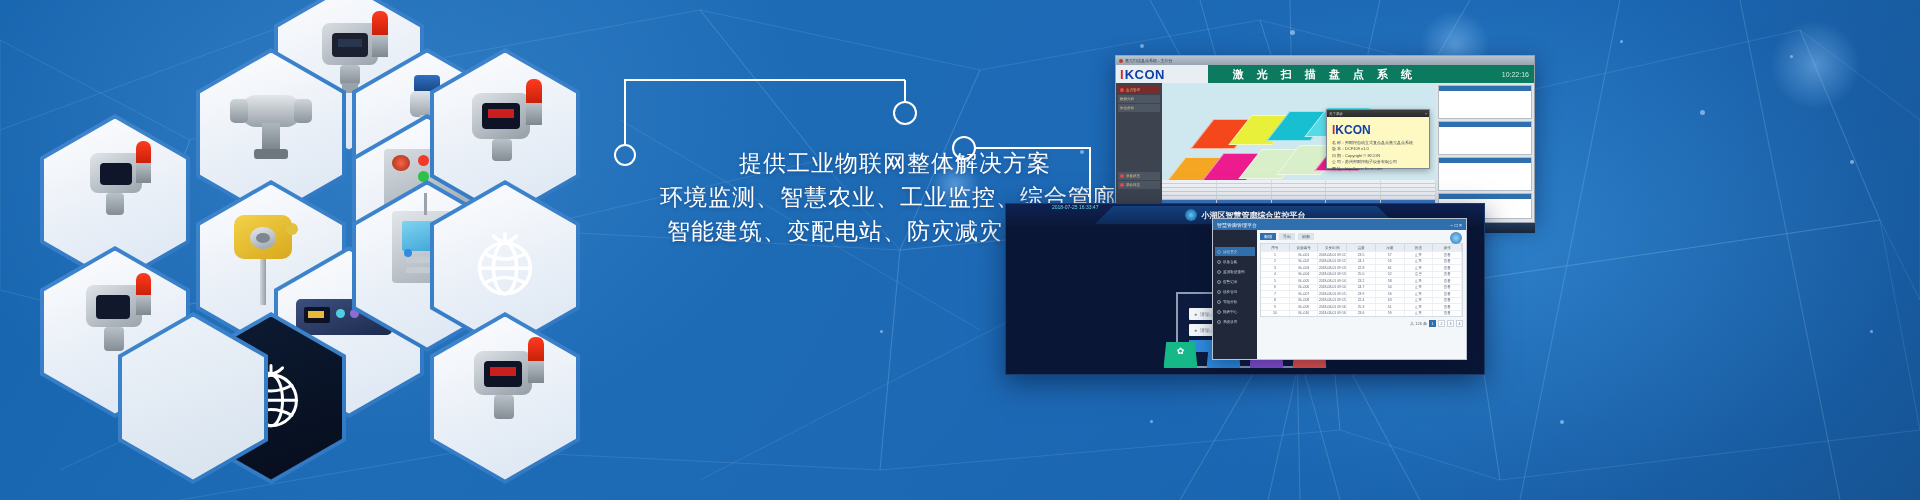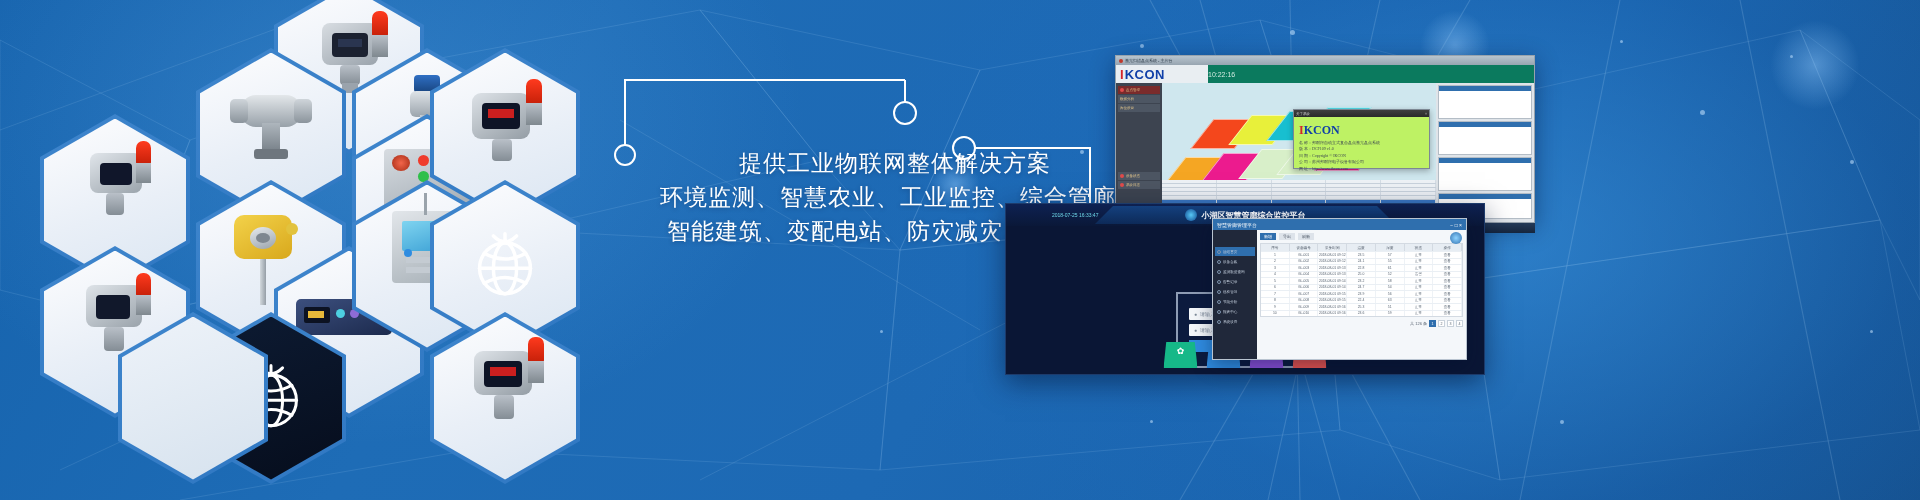--- a/index.html
+++ b/index.html
@@ -143,41 +143,41 @@
   }
   .right-cards { width: 98px; background: #dfe4e9; padding: 2px; }
   .rc { background: #fff; border: 0.5px solid #b4bdc6; margin-bottom: 2px; height: 34px; }
   .rc .rch { background: #2f6fae; height: 5px; }
   .grid-rows { position: absolute; left: 0; bottom: 0; width: 100%; height: 44px; background: #eef2f6; }
   .grid-rows .gr { height: 4px; border-bottom: 0.5px solid #c8d2dc; display: flex; }
   .grid-rows .gr.sel { background: #3b78c4; }
   .grid-rows .gr i { flex: 1; border-right: 0.5px solid #d5dde5; }
 
   .dlg {
-    position: absolute; right: 6px; top: 26px; width: 137px; height: 60px;
-    background: #bef264; border: 1px solid #7d8893; box-shadow: 0 2px 6px rgba(0,0,0,0.3); font-family: Liberation Serif, serif;
+    position: absolute; right: 6px; top: 26px; width: 104px; height: 60px;
+    background: #fef9c3; border: 1px solid #7d8893; box-shadow: 0 2px 6px rgba(0,0,0,0.3);
   }
   .dlg .dh { height: 7px; background: linear-gradient(180deg,#3f3f3f,#2a2a2a); display:flex; align-items:center; justify-content: space-between; padding: 0 2px;}
   .dlg .dh span { font-size: 3.5px; color: #ddd; }
   .dlg .dl { padding: 3px 5px; }
   .dlg .dl .bg { font-weight: bold; font-size: 12px; }
   .dlg .row { font-size: 4px; color: #3c4650; margin-top: 1.5px; }
 
   .screen-bot {
     position: absolute; left: 1005px; top: 203px;
     width: 480px; height: 172px;
     background: #0a1635;
     border: 1px solid #1d3b6b;
     box-shadow: 0 8px 26px rgba(0,15,45,0.5);
     overflow: hidden;
   }
   .sb-head {
     height: 22px; position: relative;
     background: linear-gradient(180deg,#0e2152,#0a1838);
-    display: flex; align-items: center; padding-left: 20px;
+    display: flex; align-items: flex-start; padding-left: 20px;
   }
   .sb-head .tstamp { font-size: 5px; color: #6fd8e8; padding-left: 26px; }
   .sb-banner {
     position: absolute; left: 50%; transform: translateX(-50%);
     top: 2px; width: 300px; height: 18px;
     background: linear-gradient(180deg,#14407e,#0d2a58);
     clip-path: polygon(6% 0, 94% 0, 100% 100%, 0 100%);
     display: flex; align-items: center; justify-content: center; gap: 5px;
   }
   .sb-banner .bulb { width: 12px; height: 12px; border-radius: 50%; background: radial-gradient(circle,#57c8f5,#11488f); }
@@ -493,20 +493,21 @@
   <div class="screen-top">
     <div class="win-title">
       <span class="dot" style="position:relative;width:4px;height:4px;background:#c0392b;"></span>
       <span class="tt">激光扫描盘点系统 - 主控台</span>
     </div>
     <div class="app-head">
       <div class="logo-ik">
         <span class="k1">I</span>
         <span class="k2">KCON</span>
       </div>
+      <div class="apptitle">激 光 扫 描 盘 点 系 统</div>
       <div class="clock">10:22:16</div>
     </div>
     <div class="app-body">
       <div class="side-nav">
         <div class="nv act">
             <span class="dotic"></span>
             <span>盘点管理</span>
           </div>
         <div class="nv">
             <span>数据分析</span>

